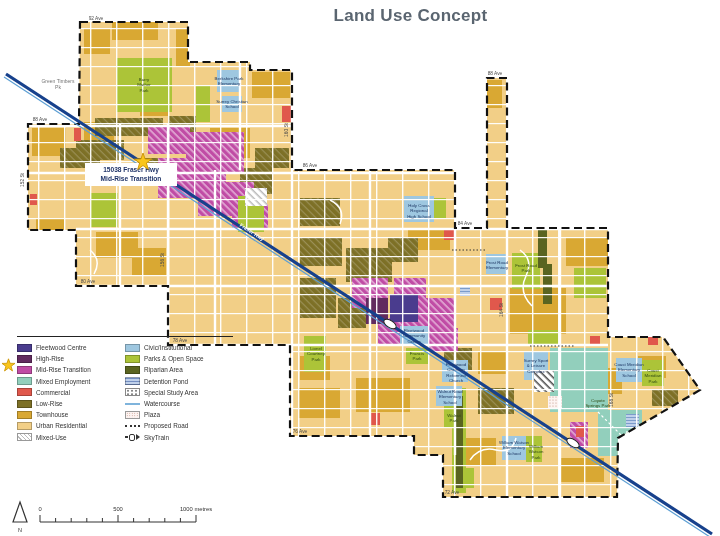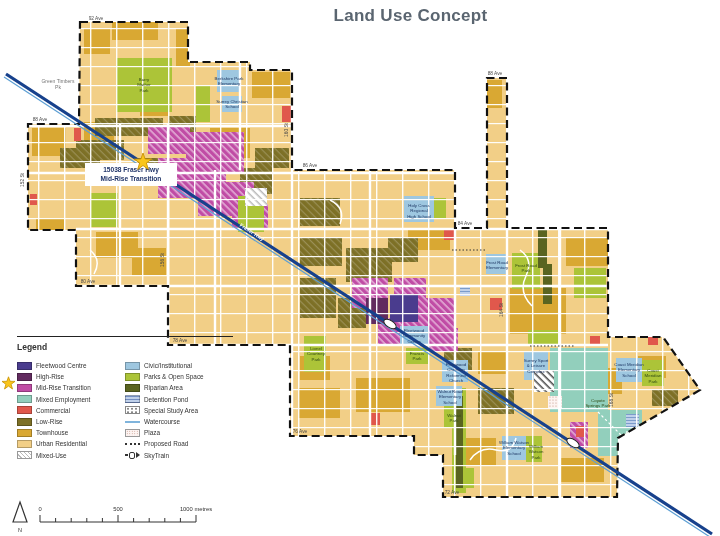--- a/index.html
+++ b/index.html
@@ -345,21 +345,20 @@
     </div>
 
 <div id="callout">15038 Fraser Hwy
 Mid-Rise Transition</div>
 <svg id="star-map" width="20" height="20">
   <polygon points="10,1 12.1,7 18.6,7.1 13.4,11 15.3,17.4 10,13.5 4.7,17.4 6.6,11 1.4,7.1 7.9,7" fill="#F9C51C" stroke="#C99200" stroke-width="0.9"></polygon>
 </svg>
 
 <div id="legend">
   <div class="rule"></div>
-  <div class="hdr">Legend</div>
   <div class="cols" style="height:110px;">
     <div class="col left" id="legend-left">
           <div class="lrow">
             <span class="sw " style="background: rgb(74, 60, 142);"></span>
             <span class="lbl">Fleetwood Centre</span>
           </div>
           <div class="lrow">
             <span class="sw " style="background: rgb(98, 43, 95);"></span>
             <span class="lbl">High-Rise</span>
           </div>

